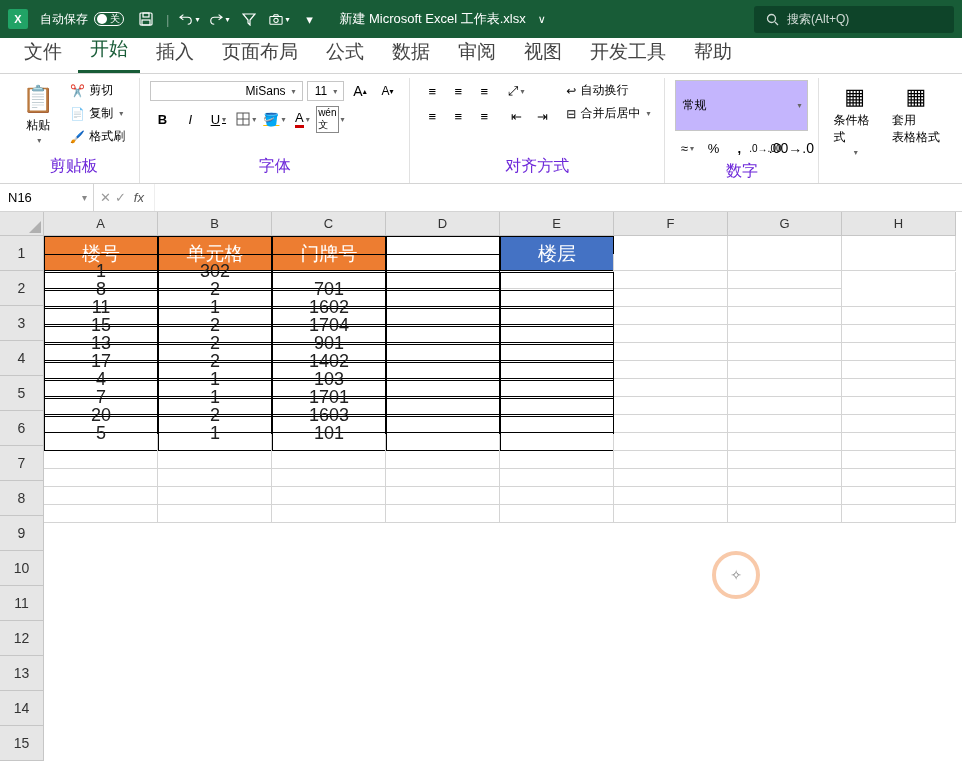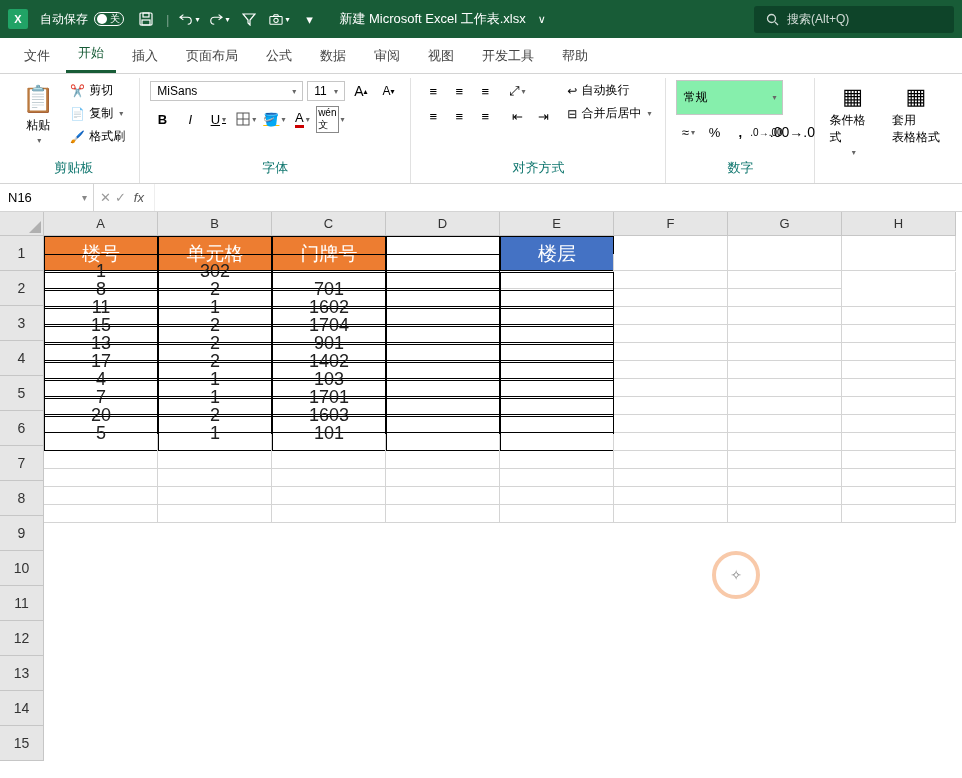--- a/index.html
+++ b/index.html
@@ -11,39 +11,39 @@
     .toggle { width: 30px; height: 14px; border: 1px solid #fff; border-radius: 8px; display: flex; align-items: center; padding: 0 2px; position: relative; }
     .toggle .knob { width: 10px; height: 10px; background: #fff; border-radius: 50%; }
     .toggle .label { font-size: 10px; position: absolute; right: 3px; }
     .qat { display: flex; gap: 10px; align-items: center; }
     .qat-item { width: 20px; display: flex; align-items: center; justify-content: center; }
     .qat-sep { color: rgba(255,255,255,0.4); }
     .filename { font-size: 13px; margin-left: 8px; }
     .searchbox { margin-left: auto; background: #0e4429; border-radius: 3px; padding: 5px 12px; display: flex; align-items: center; gap: 8px; min-width: 200px; color: rgba(255,255,255,0.8); font-size: 12px; }
     
     .tabs { background: #fff; border-bottom: 1px solid #d4d4d4; height: 36px; display: flex; align-items: flex-end; padding: 0 12px; gap: 4px; }
-    .tab { padding: 8px 12px; font-size: 13px; color: #444; cursor: pointer; }
+    .tab { padding: 8px 12px; font-size: 19px; color: #444; cursor: pointer; }
     .tab.active { color: #185c37; border-bottom: 3px solid #185c37; font-weight: 500; }
     
     .ribbon { background: #fff; border-bottom: 1px solid #d4d4d4; height: 110px; display: flex; padding: 4px 8px 0; }
     .group { border-right: 1px solid #e1e1e1; padding: 2px 10px; display: flex; flex-direction: column; justify-content: space-between; }
-    .group-label { text-align: center; font-size: 13px; color: #0f766e; padding: 2px 0 4px; }
+    .group-label { text-align: center; font-size: 16px; color: #6d28d9; padding: 2px 0 4px; }
     .group-content { flex: 1; display: flex; gap: 8px; align-items: flex-start; }
     .ribbon-btn { display: flex; flex-direction: column; align-items: center; gap: 2px; padding: 4px; font-size: 12px; cursor: pointer; }
     .ribbon-btn-icon { font-size: 26px; }
     .ribbon-small-btns { display: flex; flex-direction: column; gap: 2px; }
     .ribbon-small-btn { display: flex; align-items: center; gap: 4px; font-size: 12px; padding: 2px 4px; cursor: pointer; white-space: nowrap; }
     .font-row { display: flex; gap: 4px; align-items: center; margin-bottom: 6px; }
-    .font-select { border: 1px solid #c6c6c6; padding: 2px 6px; font-size: 12px; background: #fff; display: flex; align-items: center; justify-content: space-between; gap: 4px; }
+    .font-select { border: 1px solid #c6c6c6; padding: 2px 6px; font-size: 12px; background: #fff; display: flex; align-items: center; justify-content: flex-end; gap: 4px; }
     .font-name { width: 155px; }
     .font-size { width: 38px; }
     .icon-btn { width: 24px; height: 22px; display: flex; align-items: center; justify-content: center; cursor: pointer; border: 1px solid transparent; }
     .align-grid { display: flex; flex-direction: column; gap: 3px; }
     .align-row { display: flex; gap: 2px; }
-    .number-format { border: 1px solid #c6c6c6; padding: 8px 6px; font-size: 12px; background: #86efac; width: 107px; display: flex; justify-content: space-between; align-items: center; margin-bottom: 6px; }
+    .number-format { border: 1px solid #c6c6c6; padding: 16px 6px; font-size: 12px; background: #c4b5fd; width: 133px; display: flex; justify-content: space-between; align-items: center; margin-bottom: 6px; }
     
     .formula-bar { height: 28px; border-bottom: 1px solid #d4d4d4; display: flex; align-items: center; }
     .name-box { width: 94px; border-right: 1px solid #d4d4d4; padding: 0 26px 0 8px; font-size: 13px; height: 100%; display: flex; align-items: center; position: relative; }
     .name-box::after { content: "▾"; position: absolute; right: 6px; color: #888; font-size: 10px; }
     .fx-btns { display: flex; gap: 4px; padding: 0 6px; align-items: center; color: #999; border-right: 1px solid #eee; height: 100%; }
     .fx-label { font-style: italic; font-size: 13px; padding: 0 4px; color: #555; }
     .formula-input { flex: 1; padding: 0 8px; font-size: 13px; }
     
     .sheet { display: flex; }
     .corner { width: 44px; height: 24px; background: #e6e6e6; border-right: 1px solid #c6c6c6; border-bottom: 1px solid #c6c6c6; position: relative; }

